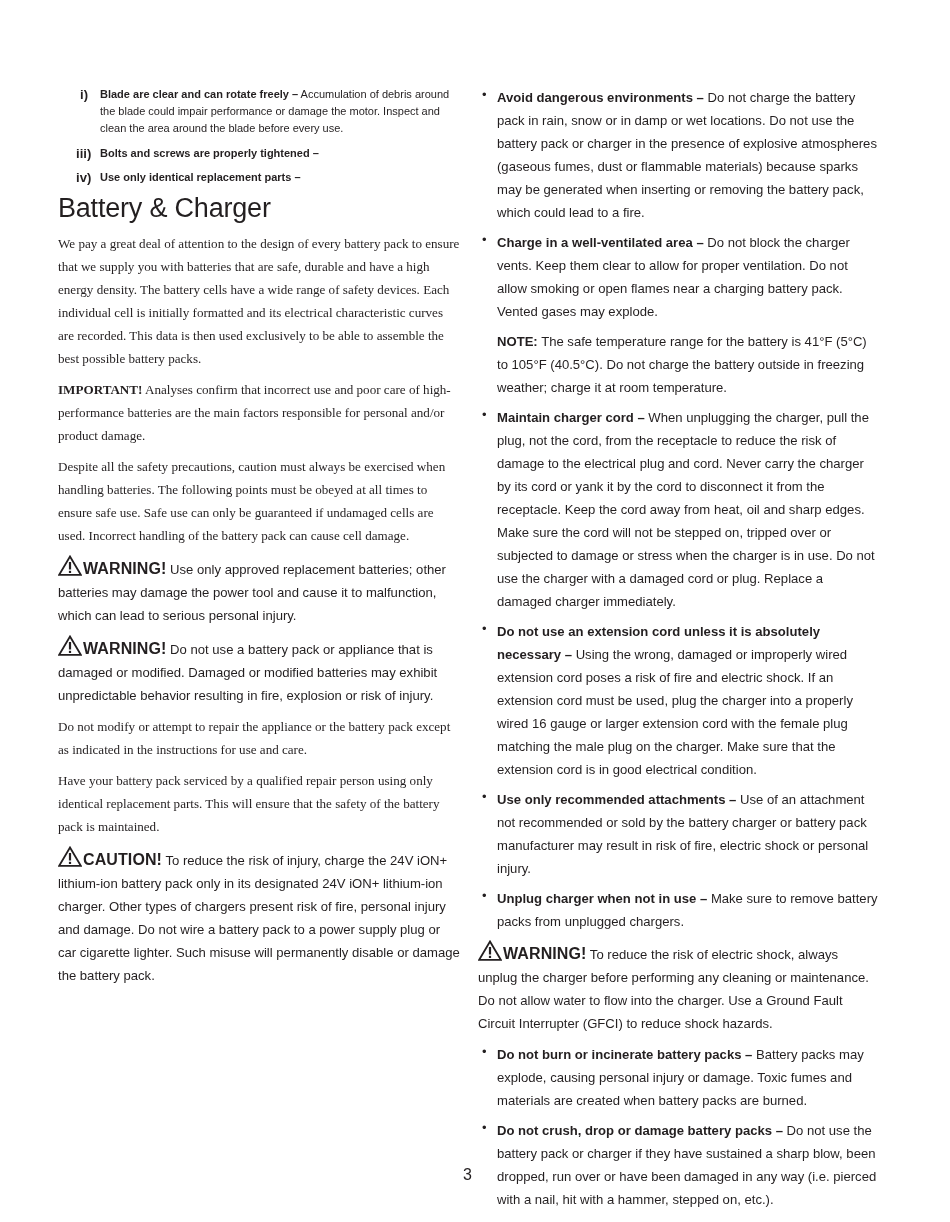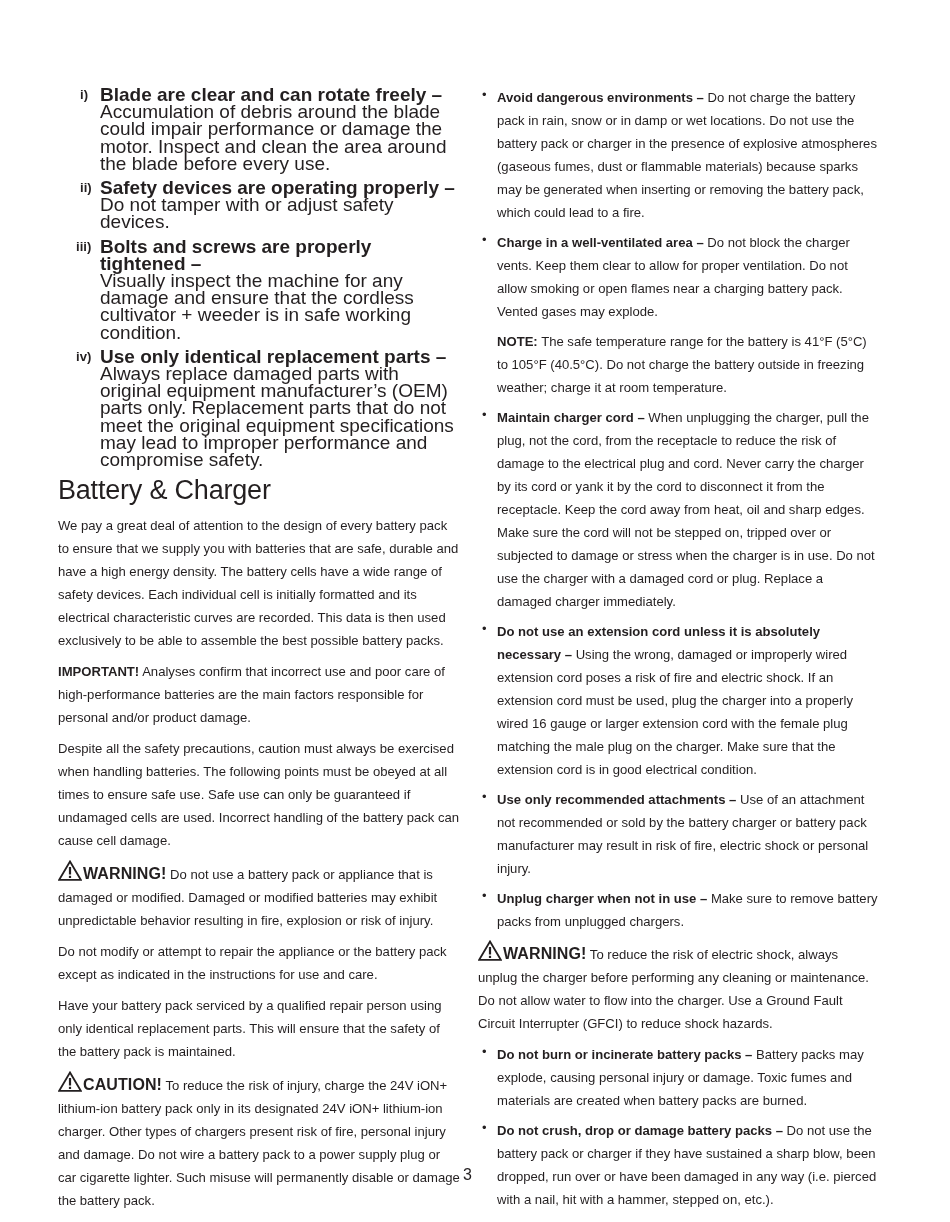--- a/index.html
+++ b/index.html
@@ -7,61 +7,64 @@
       width: 950px; height: 1222px; position: relative; overflow: hidden;
       font-family: "Liberation Sans", sans-serif; color: #231f20;
     }
     .col { position: absolute; top: 86px; }
     .col-left { left: 58px; width: 402px; }
     .col-right { left: 478px; width: 402px; }
     p { margin: 0; font-size: 13.1px; line-height: 23px; }
     b { font-weight: bold; }
     .roman { position: relative; padding-left: 42px; margin-bottom: 7px; }
     .roman .num { position: absolute; left: 22px; top: 0; font-weight: bold; font-size: 13.1px; line-height: 17.2px; }
-    .roman .body { font-size: 19px; line-height: 17.2px; }
+    .roman .body { font-size: 11px; line-height: 17.2px; }
     h1 { margin: 4px 0 8px 0; font-size: 27px; line-height: 30.5px; font-weight: normal; letter-spacing: -0.2px; color: #231f20; }
-    .para { margin-bottom: 8px; }
+    .para { margin-bottom: 8px; font-family: Liberation Serif, serif; }
     .warn { margin-bottom: 8px; }
     .warn .hd { font-weight: bold; font-size: 16px; letter-spacing: 0.1px; }
     .tri { display: inline-block; width: 24px; height: 21px; vertical-align: -2px; margin-right: 1px; }
     .bullet { position: relative; padding-left: 19px; margin-bottom: 7px; }
     .bullet .dot { position: absolute; left: 4px; top: 0; font-size: 13px; line-height: 17.2px; }
     .note { padding-left: 19px; margin-bottom: 7px; }
     .pagenum { position: absolute; left: 0; width: 935px; text-align: center; top: 1166px; font-size: 16px; }
   </style>
 </head>
 <body>
 
 <div class="col col-left">
 
   <div class="roman">
     <span class="num">i)</span>
     <p class="body"><b>Blade are clear and can rotate freely –</b><span> Accumulation of debris around the blade could impair performance or damage the motor. Inspect and clean the area around the blade before every use.</span></p>
   </div>
   <div class="roman">
-    <span class="num">ii)</span>
-    <p class="body"><b>Safety devices are operating properly –</b><br><span> Do not tamper with or adjust safety devices.</span></p>
-  </div>
-  <div class="roman">
     <span class="num" style="left:18px">iii)</span>
-    <p class="body"><b>Bolts and screws are properly tightened –</b><br><span> Visually inspect the machine for any damage and ensure that the cordless cultivator + weeder is in safe working condition.</span></p>
+    <p class="body"><b>Bolts and screws are properly tightened –</b><br></p>
   </div>
   <div class="roman">
     <span class="num" style="left:18px">iv)</span>
-    <p class="body"><b>Use only identical replacement parts –</b><br><span> Always replace damaged parts with original equipment manufacturer’s (OEM) parts only. Replacement parts that do not meet the original equipment specifications may lead to improper performance and compromise safety.</span></p>
+    <p class="body"><b>Use only identical replacement parts –</b><br></p>
   </div>
 
   <h1>
     <span>Battery &amp; Charger</span><br>
   </h1>
 
   <p class="para">We pay a great deal of attention to the design of every battery pack to ensure that we supply you with batteries that are safe, durable and have a high energy density. The battery cells have a wide range of safety devices. Each individual cell is initially formatted and its electrical characteristic curves are recorded. This data is then used exclusively to be able to assemble the best possible battery packs.</p>
   <p class="para"><b>IMPORTANT!</b><span> Analyses confirm that incorrect use and poor care of high-performance batteries are the main factors responsible for personal and/or product damage.</span></p>
   <p class="para">Despite all the safety precautions, caution must always be exercised when handling batteries. The following points must be obeyed at all times to ensure safe use. Safe use can only be guaranteed if undamaged cells are used. Incorrect handling of the battery pack can cause cell damage.</p>
 
+  <p class="warn">
+    <svg class="tri" viewBox="0 0 24 21">
+        <path d="M12 1.5 L22.8 19.8 L1.2 19.8 Z" fill="none" stroke="#231f20" stroke-width="1.8" stroke-linejoin="miter"></path>
+        <rect x="10.9" y="7" width="2.2" height="7.5" fill="#231f20"></rect>
+        <rect x="10.9" y="15.8" width="2.2" height="2.2" fill="#231f20"></rect>
+      </svg><span class="hd">WARNING!</span><span> Use only approved replacement batteries; other batteries may damage the power tool and cause it to malfunction, which can lead to serious personal injury.</span>
+  </p>
 
   <p class="warn">
     <svg class="tri" viewBox="0 0 24 21">
         <path d="M12 1.5 L22.8 19.8 L1.2 19.8 Z" fill="none" stroke="#231f20" stroke-width="1.8" stroke-linejoin="miter"></path>
         <rect x="10.9" y="7" width="2.2" height="7.5" fill="#231f20"></rect>
         <rect x="10.9" y="15.8" width="2.2" height="2.2" fill="#231f20"></rect>
       </svg><span class="hd">WARNING!</span><span> Do not use a battery pack or appliance that is damaged or modified. Damaged or modified batteries may exhibit unpredictable behavior resulting in fire, explosion or risk of injury.</span>
   </p>
 
   <p class="para">Do not modify or attempt to repair the appliance or the battery pack except as indicated in the instructions for use and care.</p>

